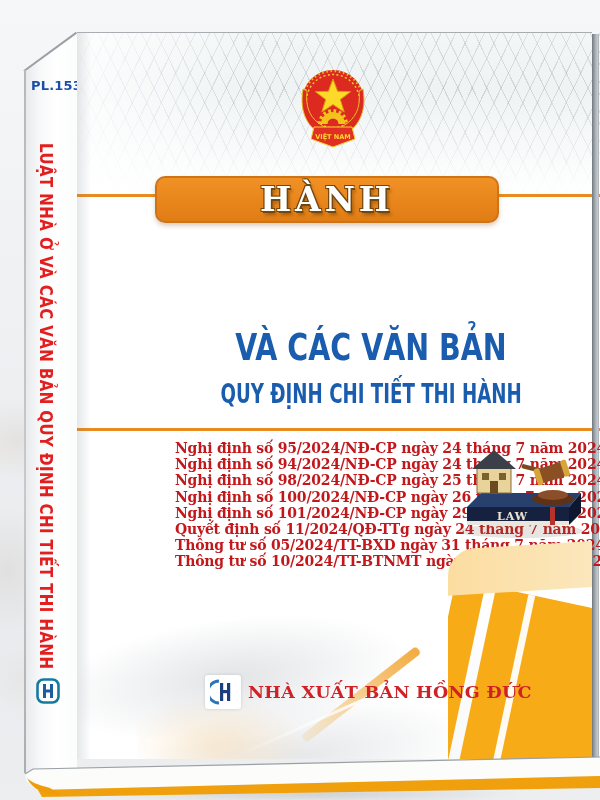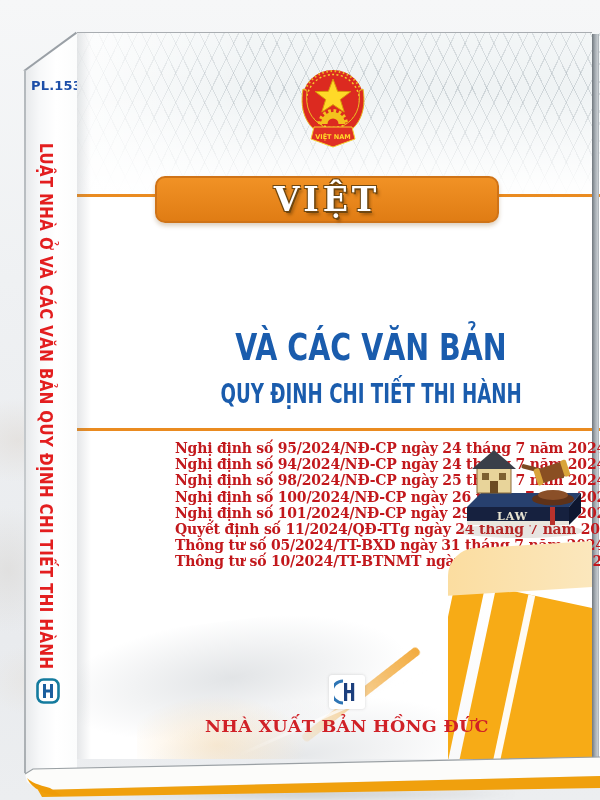--- a/index.html
+++ b/index.html
@@ -91,21 +91,21 @@
   .swoosh{position:absolute;left:371px;top:508px;width:144px;height:218px;overflow:hidden;z-index:4;}
   .sw-yellow{position:absolute;left:8px;top:38px;width:280px;height:320px;background:#f7ab16;
     transform:rotate(12deg);transform-origin:top left;}
   .sw-stripe-a{position:absolute;left:30px;top:0;width:11px;height:100%;
     background:linear-gradient(to bottom,#ffffff,#f3f4f5);}
   .sw-stripe-b{position:absolute;left:74px;top:0;width:7px;height:100%;background:rgba(255,255,255,.95);}
   .sw-cream{position:absolute;left:0;top:0;width:100%;height:46px;
     background:linear-gradient(90deg,#fbdda0,#fbe7bd);
     border-top-left-radius:26px;transform:skewY(-3.5deg);transform-origin:right top;}
   
-  .publisher{position:absolute;left:128px;top:642px;display:flex;align-items:center;gap:7px;z-index:6;flex-direction:column;}
+  .publisher{position:absolute;left:128px;top:642px;display:flex;align-items:center;gap:7px;z-index:6;}
   .pub-logo{width:36px;height:34px;background:#ffffff;border-radius:3px;display:flex;align-items:center;justify-content:center;
     box-shadow:0 0 3px rgba(100,100,100,.25);}
   .pub-name{font-family:"DejaVu Serif","Liberation Serif",serif;font-weight:bold;font-size:17.5px;
     color:#d02127;letter-spacing:.3px;white-space:nowrap;}
   
   .book-bottom{position:absolute;left:24px;top:752px;width:576px;height:48px;z-index:7;}
 </style>
 </head>
 <body>
 
@@ -138,21 +138,21 @@
     <path d="M67,26 C71,50 62,66 44,74 L47,63 C60,56 65,44 63,28 Z" fill="#dc2a20" stroke="#e9b722" stroke-width="1"></path>
     <path d="M37,16 L41.6,28.3 L54.8,28.6 L44.3,36.5 L48.2,49.1 L37,41.6 L25.8,49.1 L29.7,36.5 L19.2,28.6 L32.4,28.3 Z" fill="#ffd928" stroke="#d99c07" stroke-width="1"></path>
     <path d="M25,61 A12,12 0 0 1 49,61 Z" fill="#f4c11d"></path>
     <path d="M24,61 A13,13 0 0 1 50,61" fill="none" stroke="#f4c11d" stroke-width="4" stroke-dasharray="2.6 2.6"></path>
     <path d="M31.5,61 A5.5,5.5 0 0 1 42.5,61 Z" fill="#dc2a20"></path>
     <path d="M18,64 L56,64 L59,76 L37,84 L15,76 Z" fill="#e03024" stroke="#f6d12c" stroke-width="1"></path>
     <text x="37" y="76" text-anchor="middle" font-size="6.5" font-weight="bold" fill="#ffd928">VIỆT NAM</text>
   </svg>
 
   <div class="law-banner">
-    <span>VIỆT</span>
+    <span>HÀNH</span>
   </div>
 
 
   <div class="subtitle subtitle-1">
     <span>VÀ CÁC VĂN BẢN</span>
   </div>
   <div class="subtitle subtitle-2">
     <span>QUY ĐỊNH CHI TIẾT THI HÀNH</span>
   </div>
 

